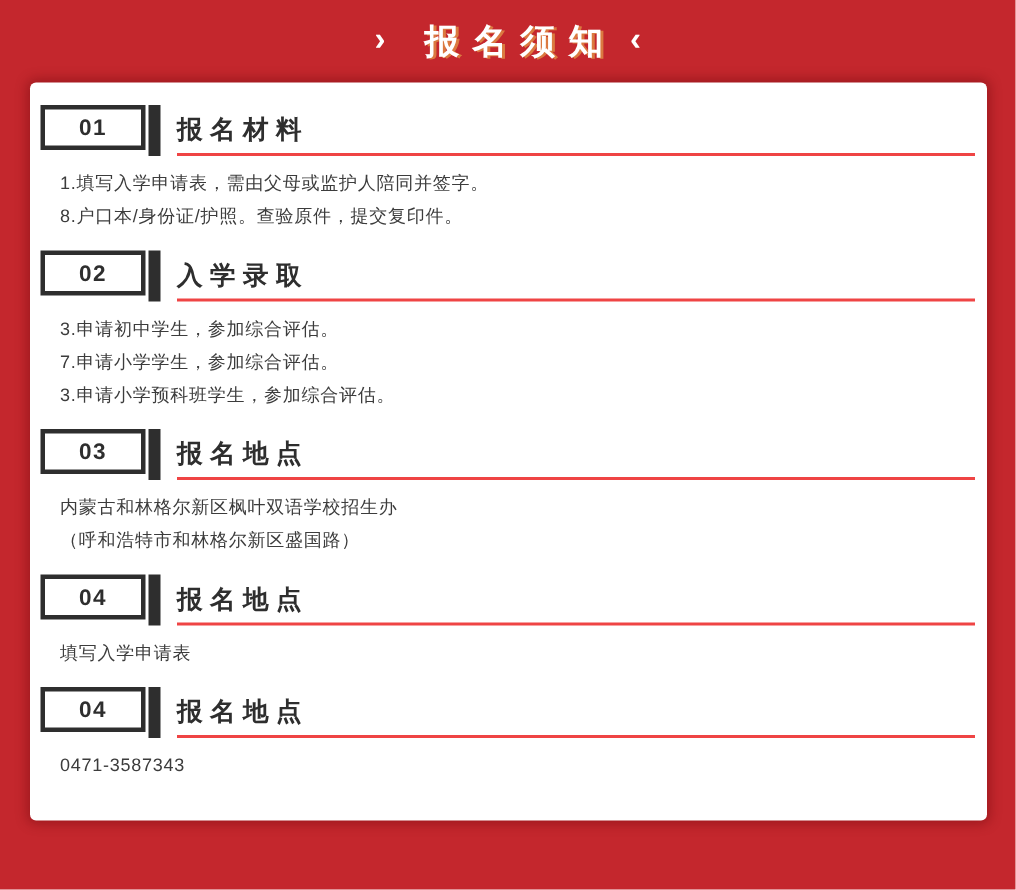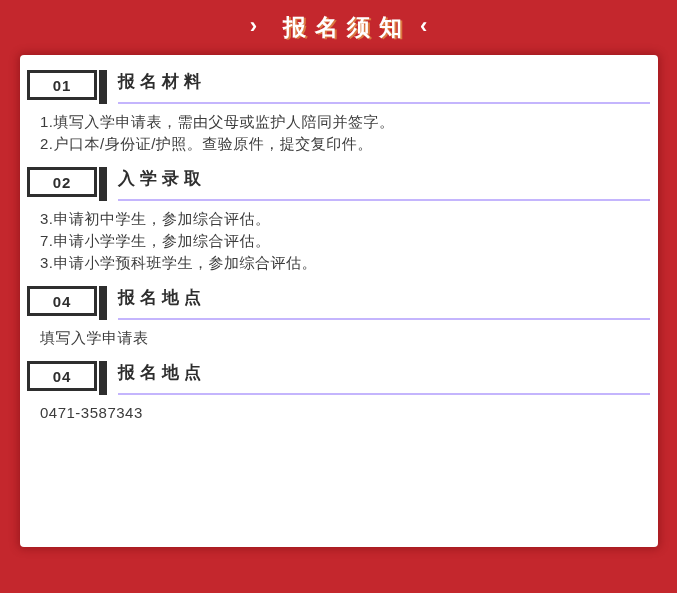--- a/index.html
+++ b/index.html
@@ -78,36 +78,37 @@
   }
   .numbar {
     width: 8px;
     height: 34px;
     margin-left: 2px;
     background: #2e2e2e;
   }
   .titlewrap {
     flex: 1;
     margin-left: 11px;
-    border-bottom: 2px solid #c4b5fd;
-    display: flex;
+    border-bottom: 2px solid #ef4444;
+    display: flex;
+    align-items: center;
   }
   .sec-title {
     font-size: 17px;
     font-weight: bold;
     color: #2e2e2e;
     letter-spacing: 5px;
   }
   .sec-items {
     list-style: none;
     margin: 7px 0 0 0;
     padding: 0 0 0 13px;
   }
   .sec-items li {
-    font-size: 15px;
+    font-size: 12px;
     line-height: 22px;
     color: #3c3c3c;
     letter-spacing: 0.5px;
   }
 </style>
 </head>
 <body>
 
 <div class="banner">
   <span class="arrow left">›</span>
@@ -124,21 +125,21 @@
           <span>01</span>
         </div>
         <div class="numbar"></div>
       </div>
       <div class="titlewrap">
         <span class="sec-title">报名材料</span>
       </div>
     </div>
     <ul class="sec-items">
           <li>1.填写入学申请表，需由父母或监护人陪同并签字。</li>
-          <li>2.户口本/身份证/护照。查验原件，提交复印件。</li>
+          <li>8.户口本/身份证/护照。查验原件，提交复印件。</li>
         </ul>
   </div>
 
   <div class="sec">
     <div class="sec-head">
       <div class="numwrap">
         <div class="numbox">
           <span>02</span>
         </div>
         <div class="numbar"></div>
@@ -147,20 +148,37 @@
         <span class="sec-title">入学录取</span>
       </div>
     </div>
     <ul class="sec-items">
           <li>3.申请初中学生，参加综合评估。</li>
           <li>7.申请小学学生，参加综合评估。</li>
           <li>3.申请小学预科班学生，参加综合评估。</li>
         </ul>
   </div>
 
+  <div class="sec">
+    <div class="sec-head">
+      <div class="numwrap">
+        <div class="numbox">
+          <span>03</span>
+        </div>
+        <div class="numbar"></div>
+      </div>
+      <div class="titlewrap">
+        <span class="sec-title">报名地点</span>
+      </div>
+    </div>
+    <ul class="sec-items">
+          <li>内蒙古和林格尔新区枫叶双语学校招生办</li>
+          <li>（呼和浩特市和林格尔新区盛国路）</li>
+        </ul>
+  </div>
 
   <div class="sec">
     <div class="sec-head">
       <div class="numwrap">
         <div class="numbox">
           <span>04</span>
         </div>
         <div class="numbar"></div>
       </div>
       <div class="titlewrap">

